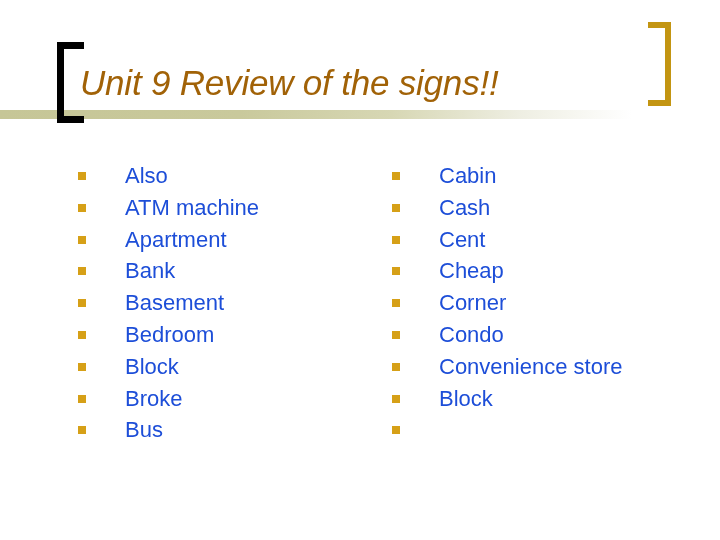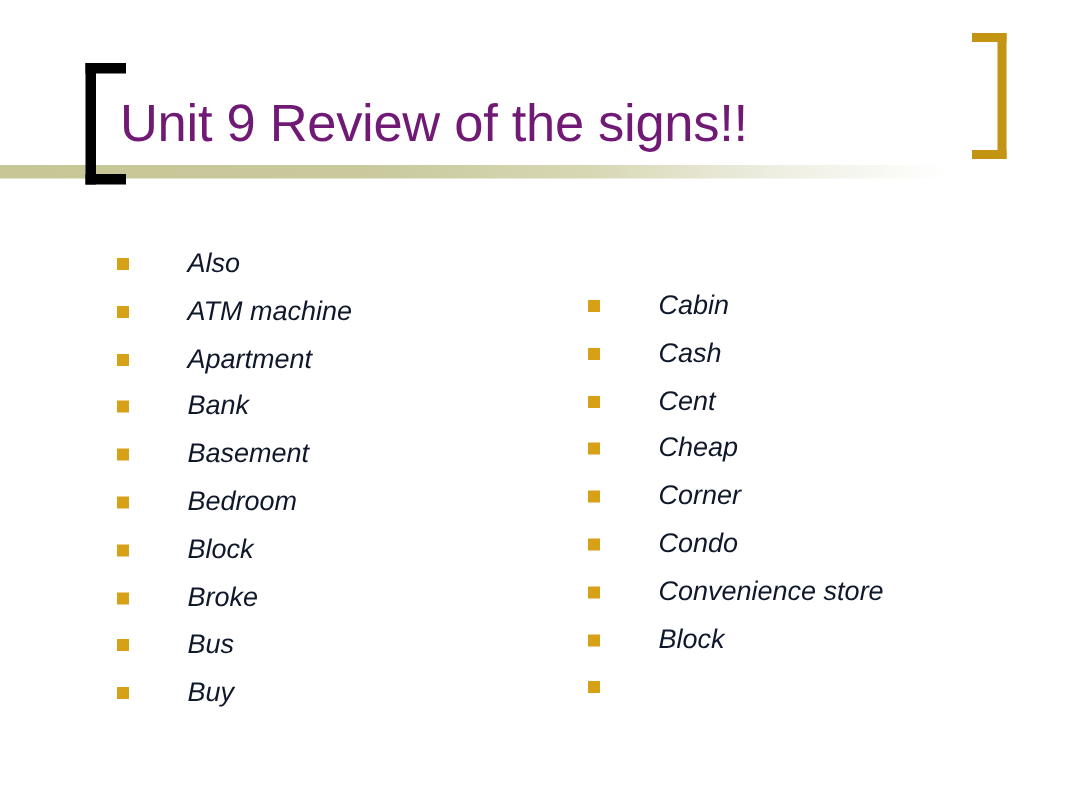--- a/index.html
+++ b/index.html
@@ -50,56 +50,56 @@
     border-top: 6px solid #c39512;
     border-bottom: 6px solid #c39512;
     box-sizing: border-box;
   }
   .slide-title {
     position: absolute;
     left: 80px;
     top: 62px;
     font-size: 35px;
     line-height: 42px;
-    color: #701a75;
+    color: #a16207;
     letter-spacing: -0.2px;
     white-space: nowrap;
     font-weight: normal;
     margin: 0;
+    font-style: italic;
   }
 
   
   .columns {
     position: absolute;
     left: 0;
     top: 160px;
     width: 720px;
     height: 330px;
   }
   .bullet-column {
     position: absolute;
     top: 0;
   }
   .col-left  { left: 78px;  width: 290px; }
-  .col-right { left: 392px; width: 300px; margin-top: 28px; }
+  .col-right { left: 392px; width: 300px; }
 
   ul.bullet-list {
     list-style: none;
     margin: 0;
     padding: 0;
   }
   li.bullet-item {
     position: relative;
     height: 31.8px;
     line-height: 31.8px;
     padding-left: 47px;
-    font-size: 18px;
-    color: #0f172a;
+    font-size: 22px;
+    color: #1d4ed8;
     white-space: nowrap;
-    font-style: italic;
   }
   li.bullet-item .marker {
     position: absolute;
     left: 0;
     top: 12px;
     width: 8px;
     height: 8px;
     background: #d6a017;
     display: block;
   }
@@ -153,24 +153,20 @@
           <span class="label">Block</span>
         </li>
         <li class="bullet-item">
           <span class="marker"></span>
           <span class="label">Broke</span>
         </li>
         <li class="bullet-item">
           <span class="marker"></span>
           <span class="label">Bus</span>
         </li>
-        <li class="bullet-item">
-          <span class="marker"></span>
-          <span class="label">Buy</span>
-        </li>
       </ul>
     </div>
 
     <div class="bullet-column col-right">
       <ul class="bullet-list">
         <li class="bullet-item">
           <span class="marker"></span>
           <span class="label">Cabin</span>
         </li>
         <li class="bullet-item">

